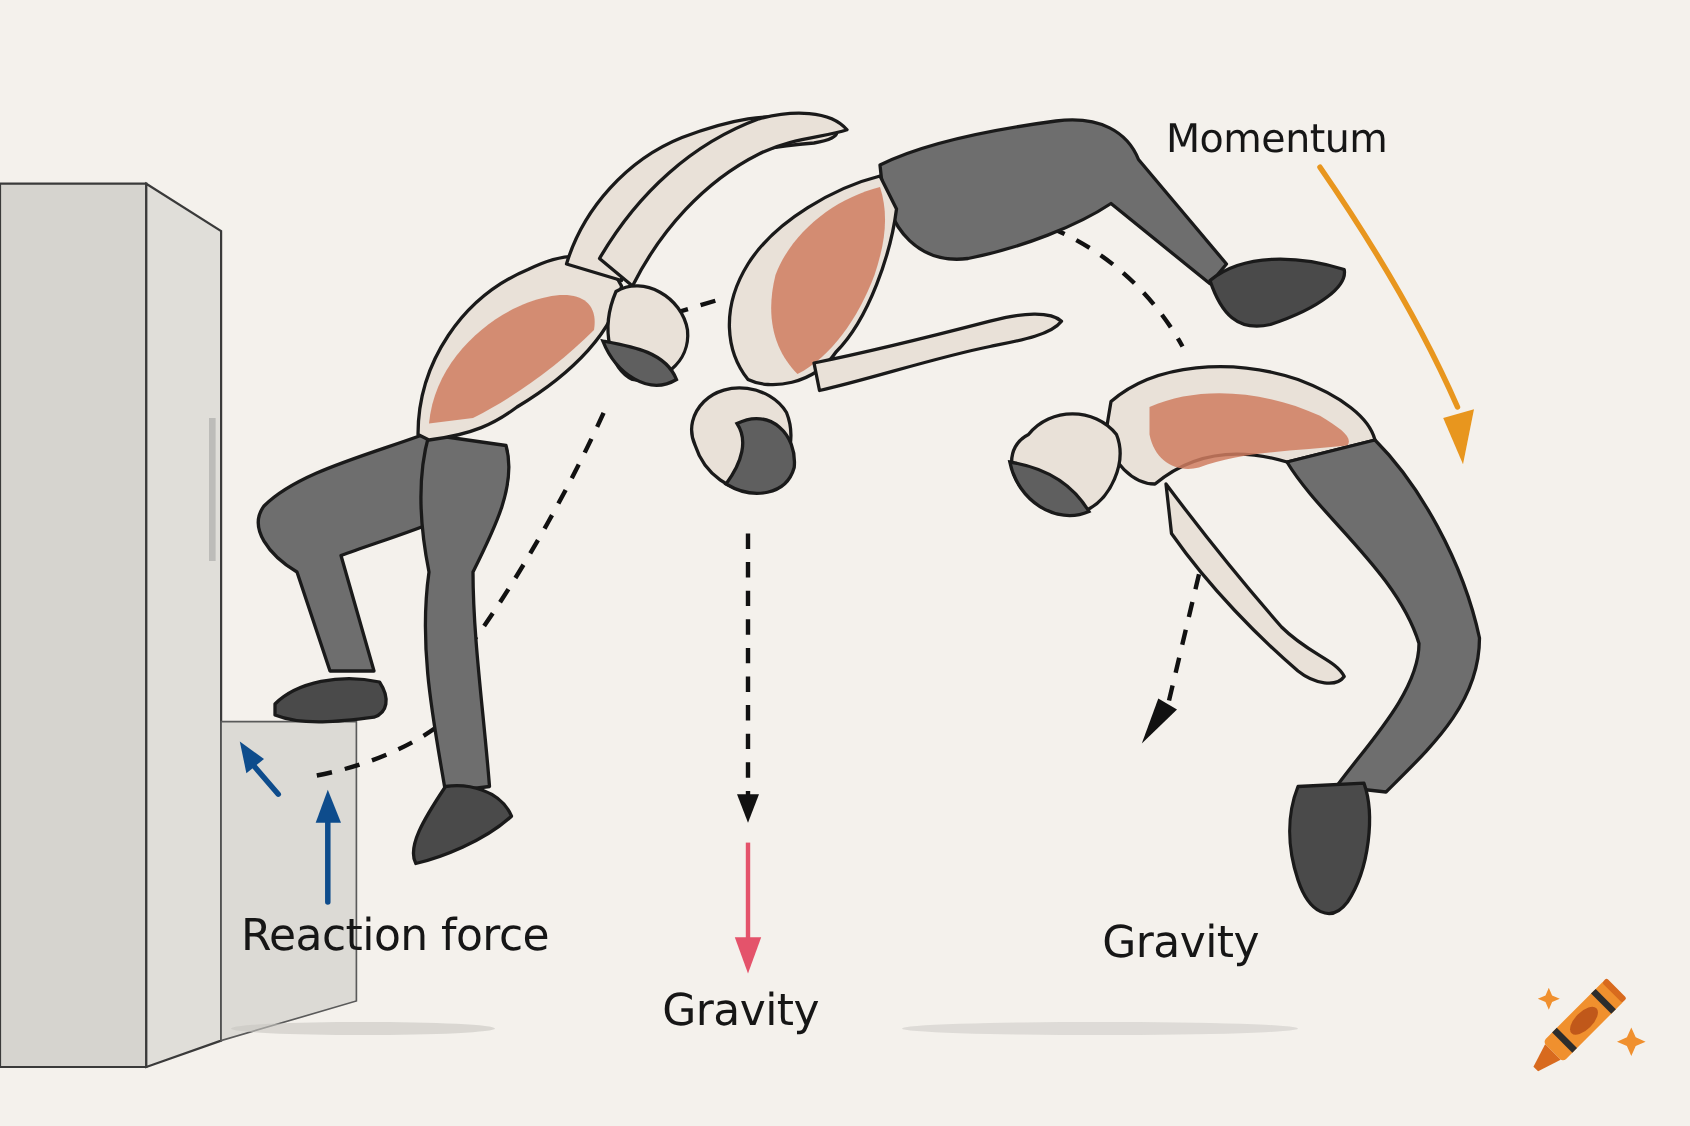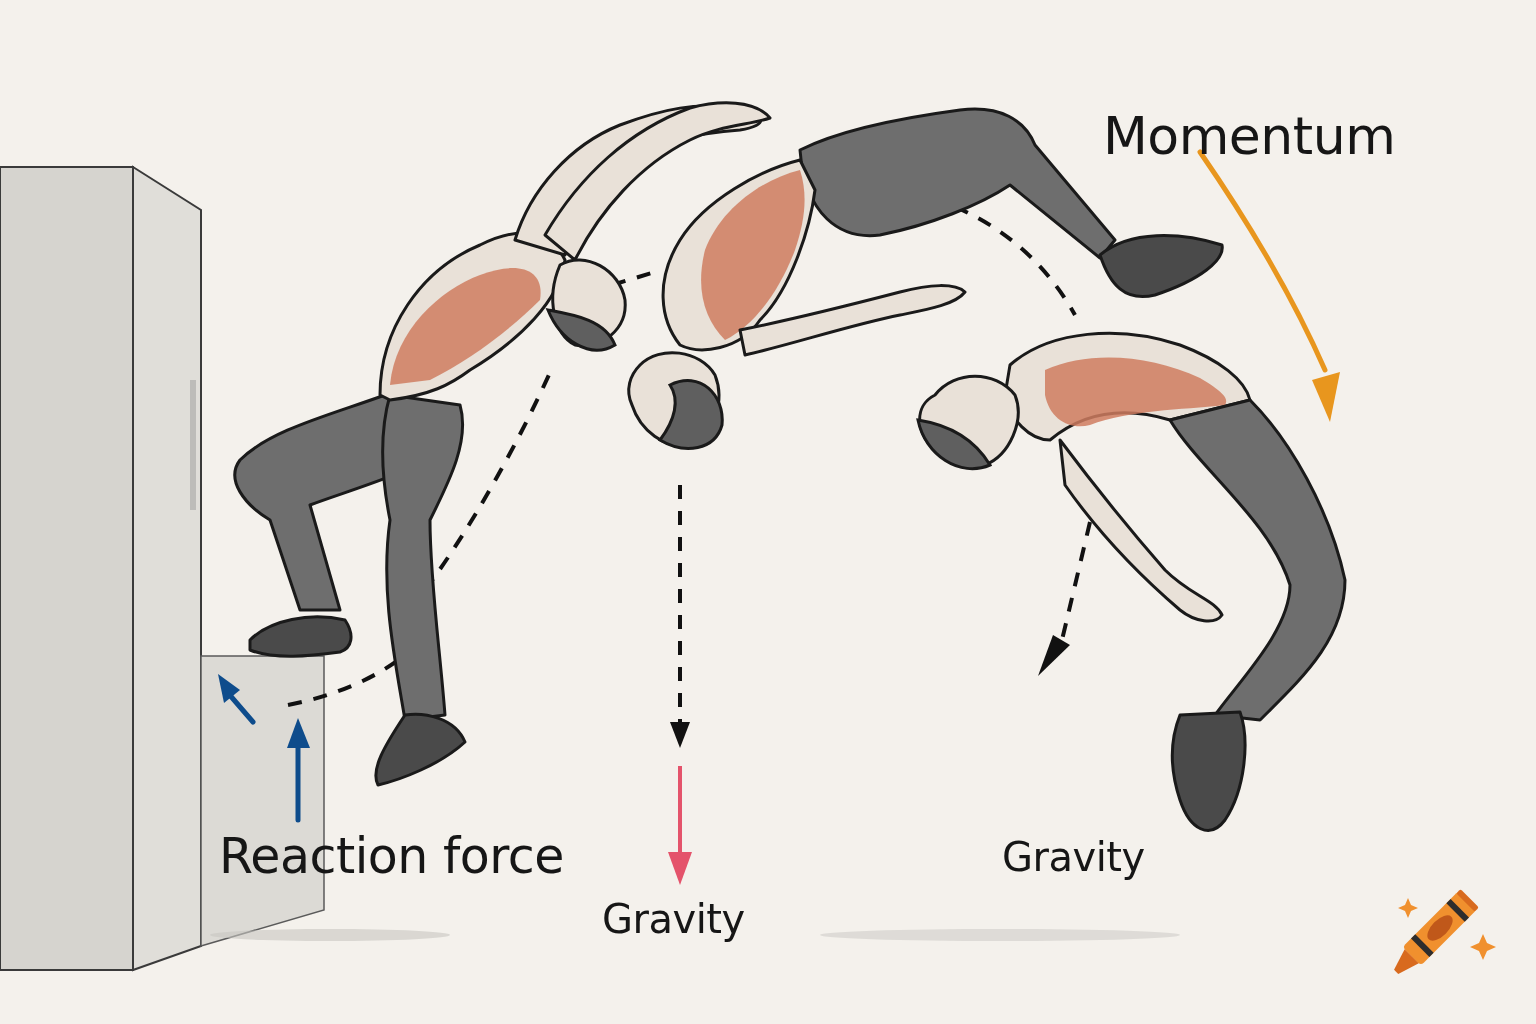--- a/index.html
+++ b/index.html
@@ -1,20 +1,20 @@
 <!DOCTYPE html>
 <html><head>
 <meta charset="utf-8">
 <style>
   html, body { margin:0; padding:0; }
   body { width:1536px; height:1024px; background:#f4f1ec; overflow:hidden; position:relative; font-family:"DejaVu Sans", sans-serif; }
   #stage { position:absolute; left:0; top:0; width:1536px; height:1024px; }
   .label { position:absolute; color:#161616; font-family:"DejaVu Sans", sans-serif; white-space:nowrap; letter-spacing:-0.5px; }
-  #lbl-momentum { left:1103px; top:106px; font-size:52px; }
-  #lbl-reaction { left:219px; top:828px; font-size:49px; }
+  #lbl-momentum { left:1060px; top:106px; font-size:36px; }
+  #lbl-reaction { left:219px; top:828px; font-size:40px; }
   #lbl-gravity-mid { left:602px; top:896px; font-size:40px; }
   #lbl-gravity-right { left:1002px; top:834px; font-size:40px; }
   .skin { fill:#e9e1d8; stroke:#1a1a1a; stroke-width:3; stroke-linejoin:round; }
   .muscle { fill:#cf7c60; opacity:0.85; }
   .pants { fill:#6e6e6e; stroke:#1a1a1a; stroke-width:3; stroke-linejoin:round; }
   .shoe { fill:#4a4a4a; stroke:#1a1a1a; stroke-width:3; stroke-linejoin:round; }
   .hair { fill:#5f5f5f; stroke:#1a1a1a; stroke-width:3; }
   .dash { fill:none; stroke:#111; stroke-width:4; stroke-dasharray:14 12; }
 </style>
 </head>

